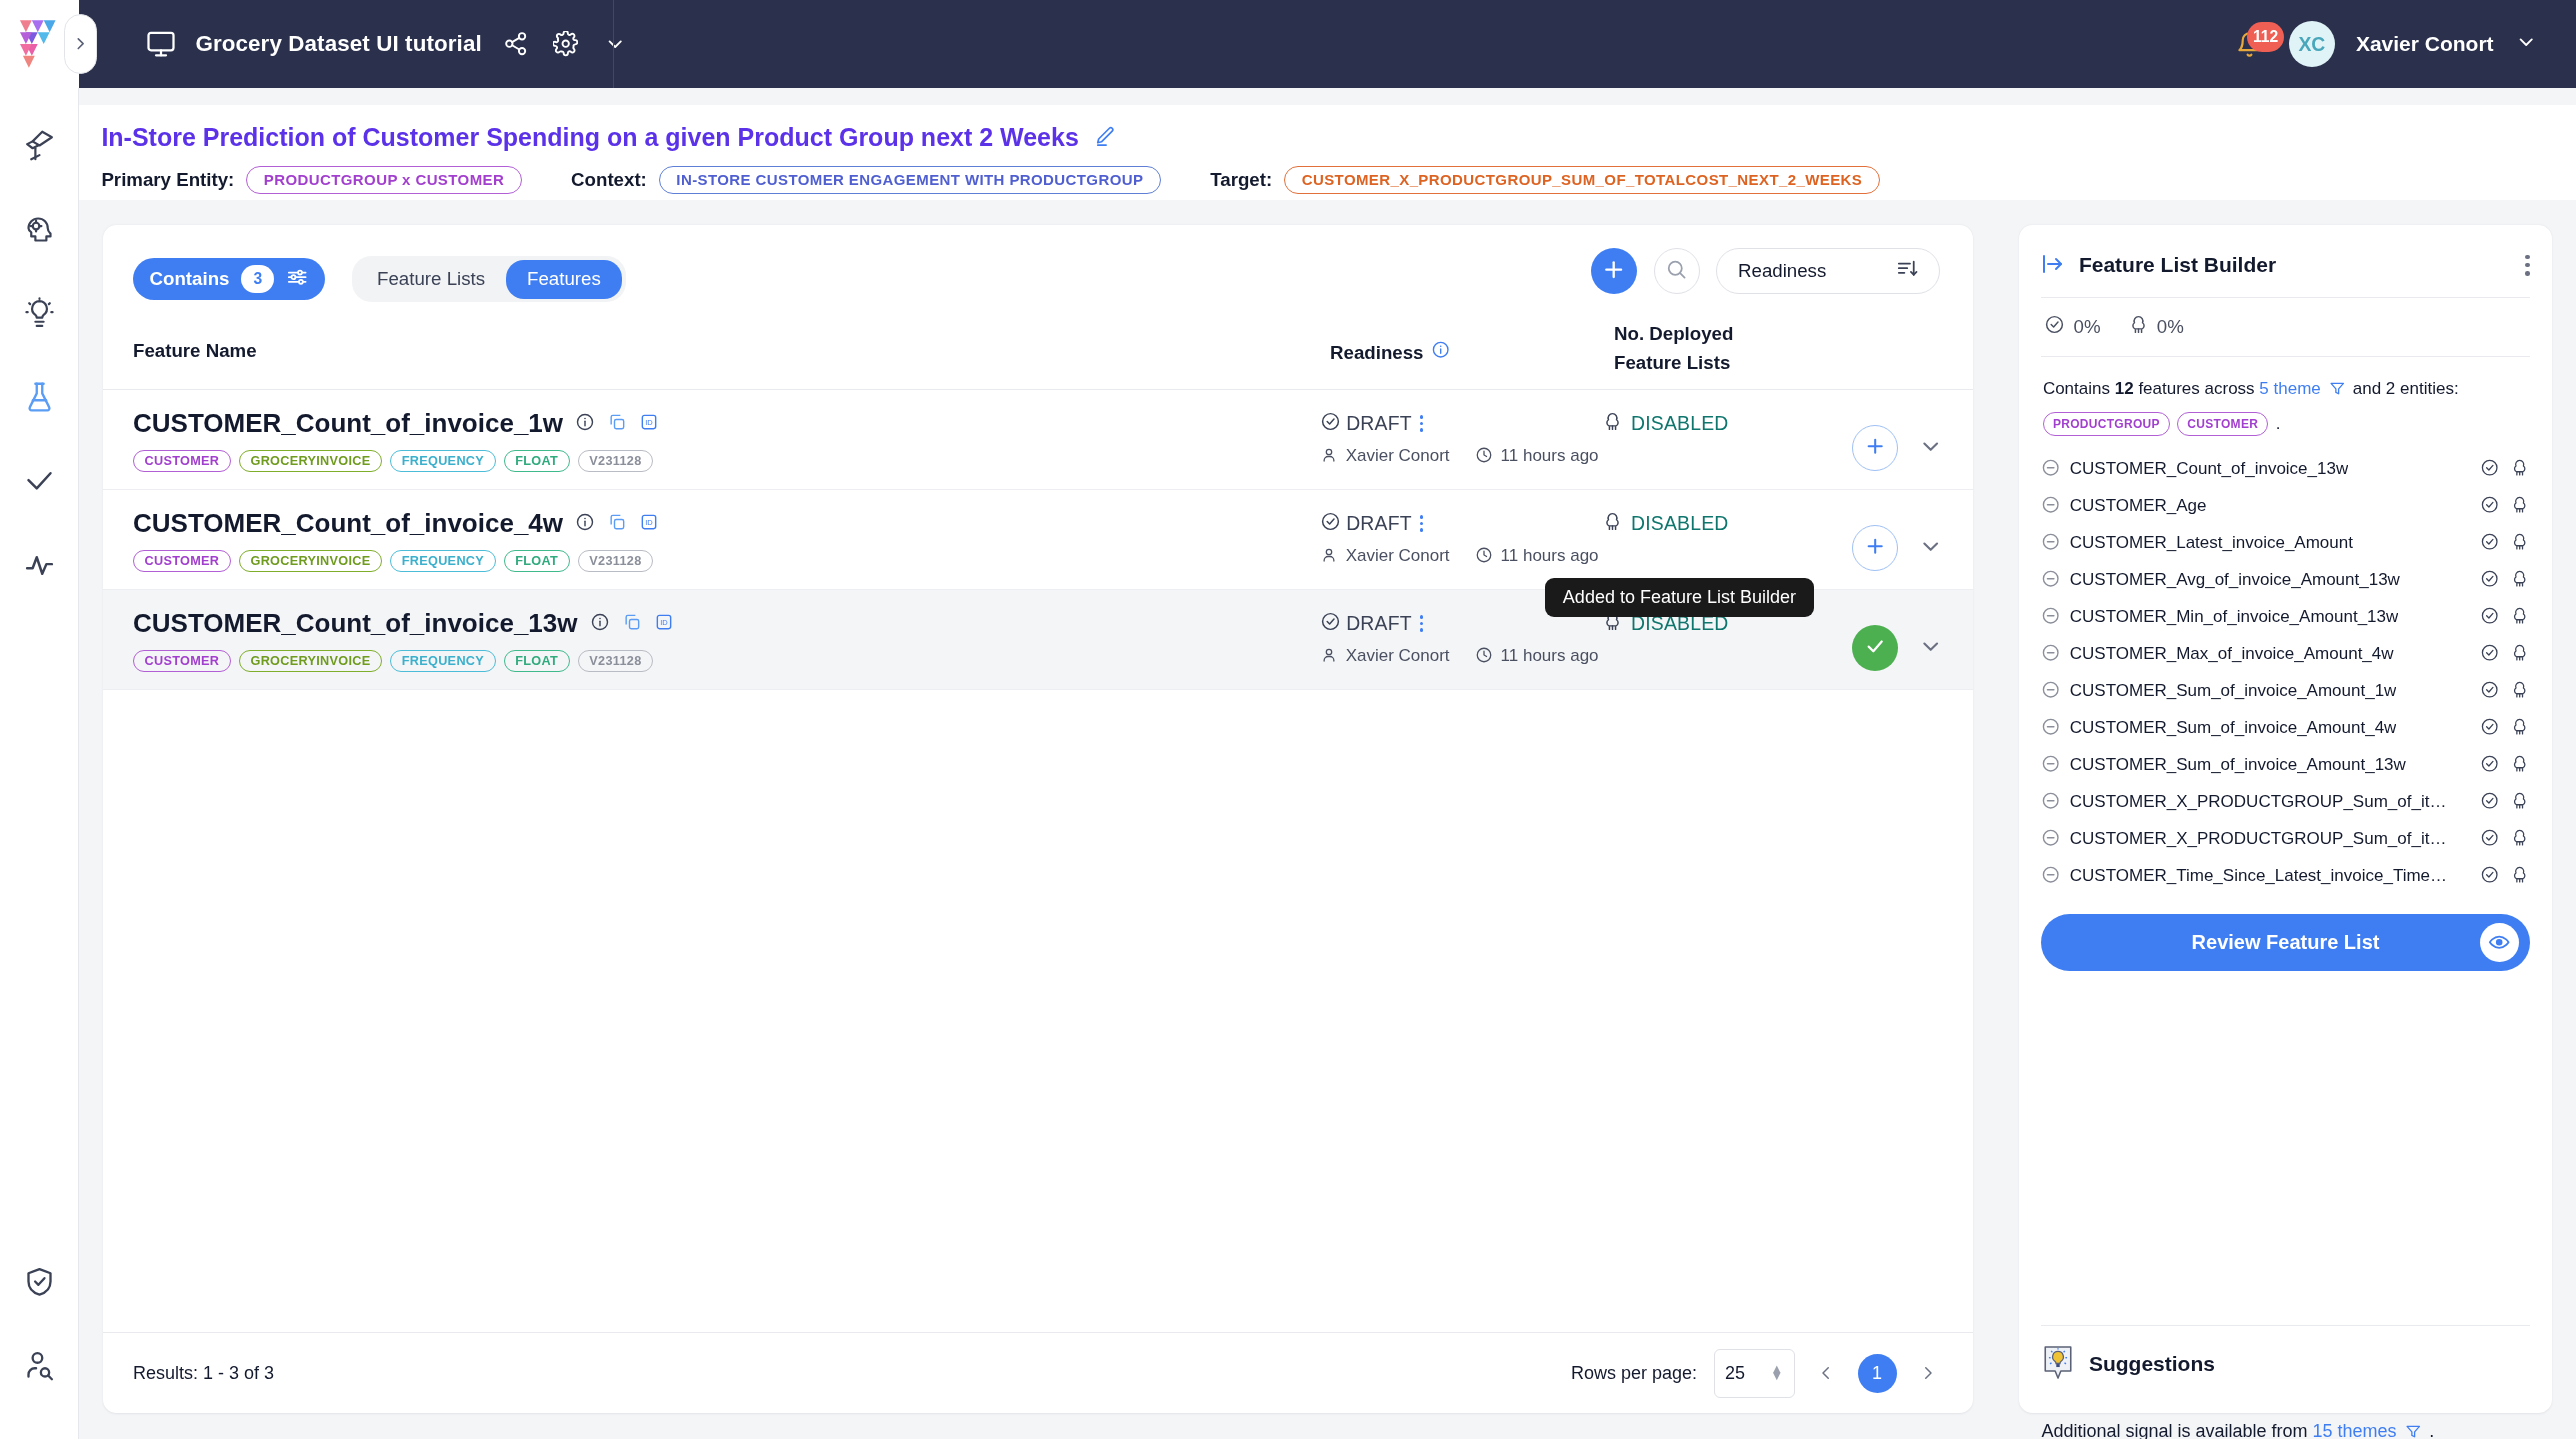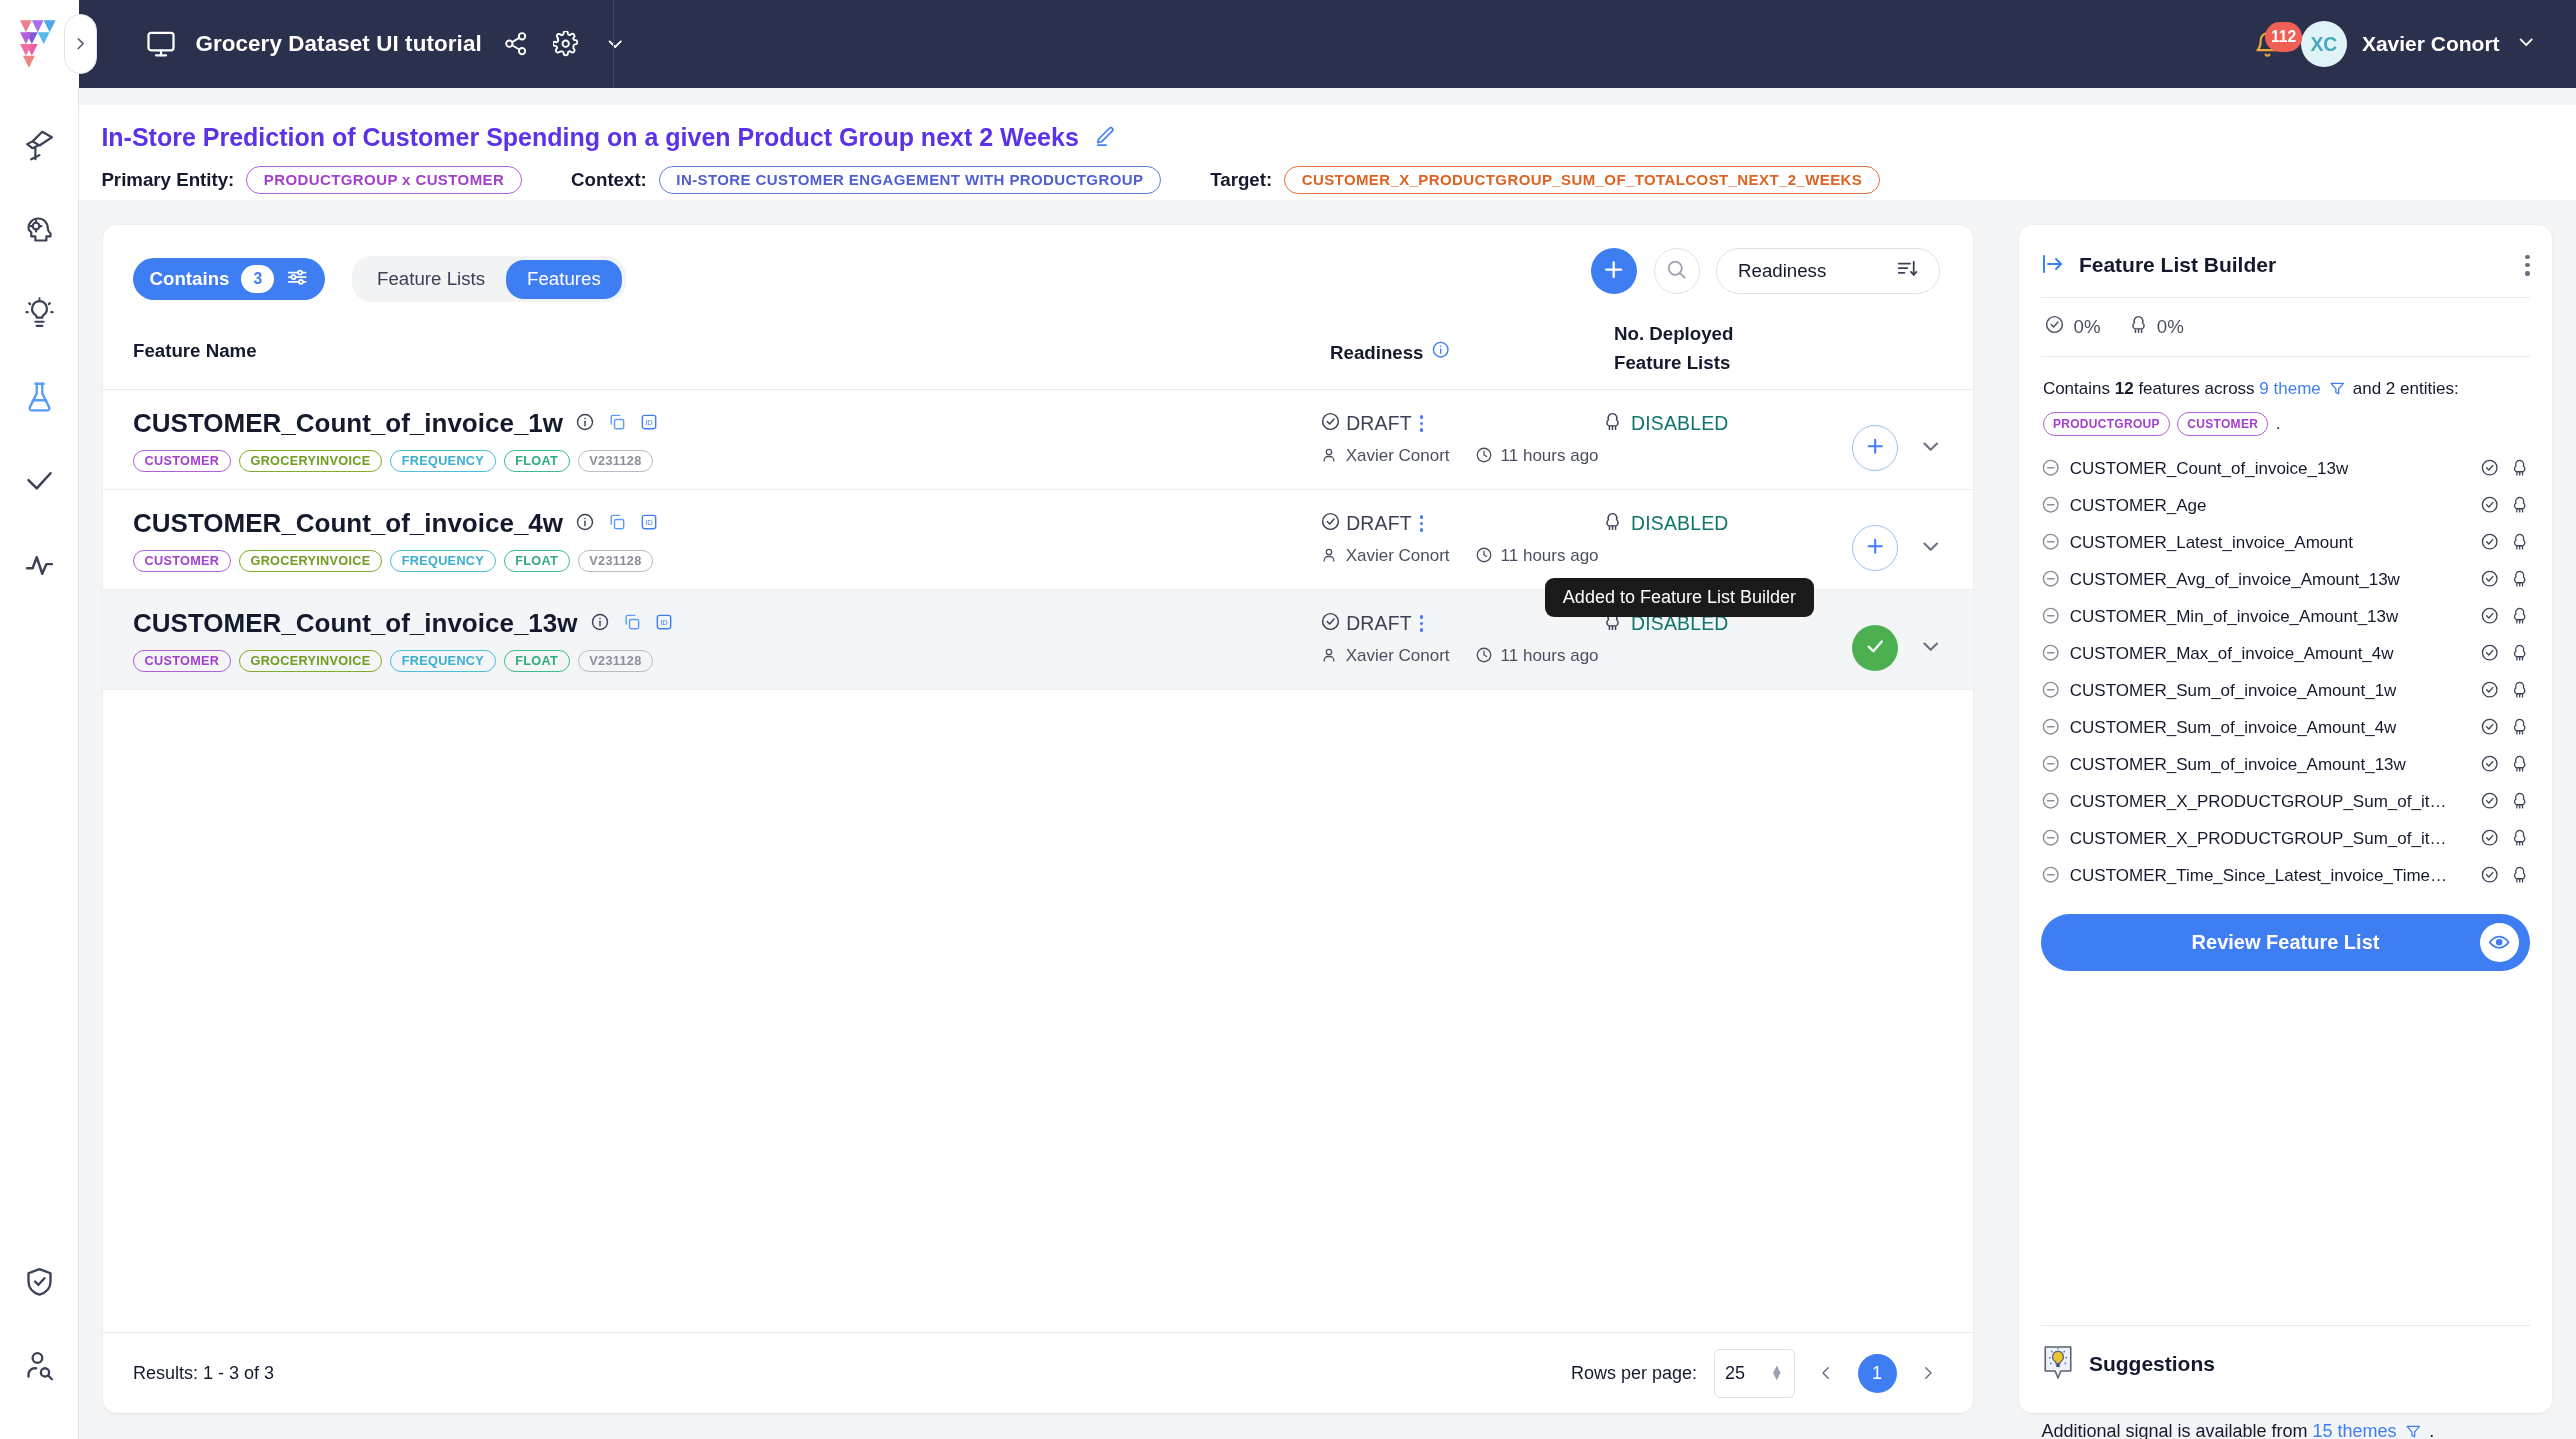--- a/index.html
+++ b/index.html
@@ -29,21 +29,21 @@
     display: flex; align-items: center; justify-content: center;
     z-index: 30;
   }
   .collapse-btn svg { width: 19.4px; height: 19.4px; }
   .topbar-left { display: flex; align-items: center; gap: 19.4px; margin-left: 67px; }
   .monitor-icon svg { width: 30px; height: 30px; display:block; }
   .project-title { color: #ffffff; font-size: 22.4px; font-weight: 600; letter-spacing: 0.1px; white-space: nowrap; }
   .top-icon { width: 30px; height: 30px; display: flex; align-items: center; justify-content: center; }
   .top-icon svg { width: 25.4px; height: 25.4px; }
   .topbar-divider { position: absolute; left: 613px; top: 0; width: 0.7px; height: 88px; background: #414767; }
-  .topbar-right { margin-left: auto; display: flex; align-items: center; gap: 15px; padding-right: 39px; }
+  .topbar-right { margin-left: auto; display: flex; align-items: center; gap: 21px; padding-right: 39px; }
   .bell-wrap { position: relative; width: 36px; height: 36px; display:flex; align-items:center; justify-content:center;}
   .bell-wrap svg { width: 27px; height: 27px; }
   .badge {
     position: absolute; top: -4.5px; left: 15px;
     min-width: 34px; height: 30px; padding: 0 6px;
     background: #ef5f53; color: #fff; border-radius: 18px;
     font-size: 15.7px; font-weight: 600;
     display: flex; align-items: center; justify-content: center;
   }
   .avatar {
@@ -819,21 +819,21 @@
             </svg></span>
         <span>0%</span>
       </span>
     </div>
     <div class="hr"></div>
 
     <div class="contains">
       <span>Contains</span>
       <b>12</b>
       <span>features across</span>
-      <span class="link-blue">9 theme</span>
+      <span class="link-blue">5 theme</span>
       <span class="funnel"><svg viewBox="0 0 24 24" fill="none" stroke="#3f7ef2" stroke-width="1.9" stroke-linejoin="round">
             <polygon points="3 5 21 5 14 13 14 20 10 18 10 13"></polygon>
           </svg></span>
       <span>and 2 entities:</span>
       <span class="mini-chips">
         <span class="mini-chip">PRODUCTGROUP</span>
         <span class="mini-chip">CUSTOMER</span>
         <span>.</span>
       </span>
     </div>

